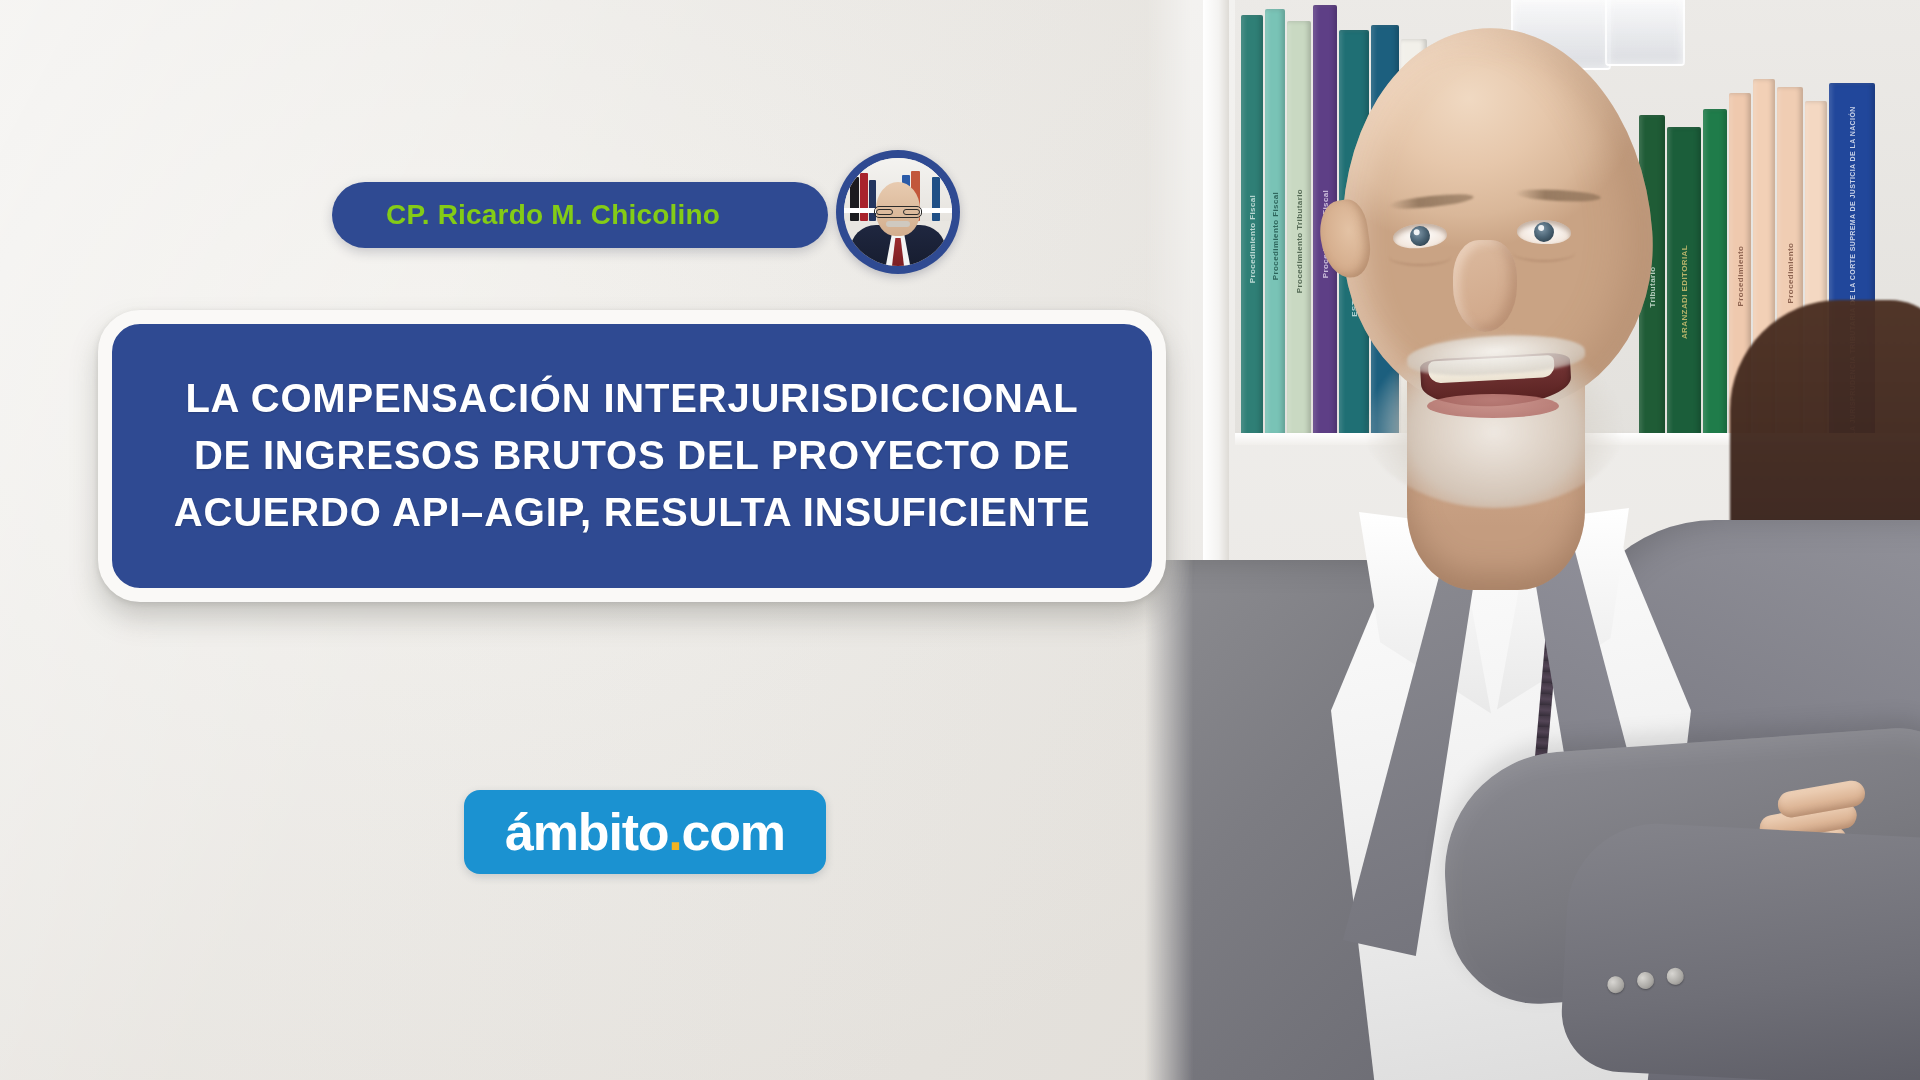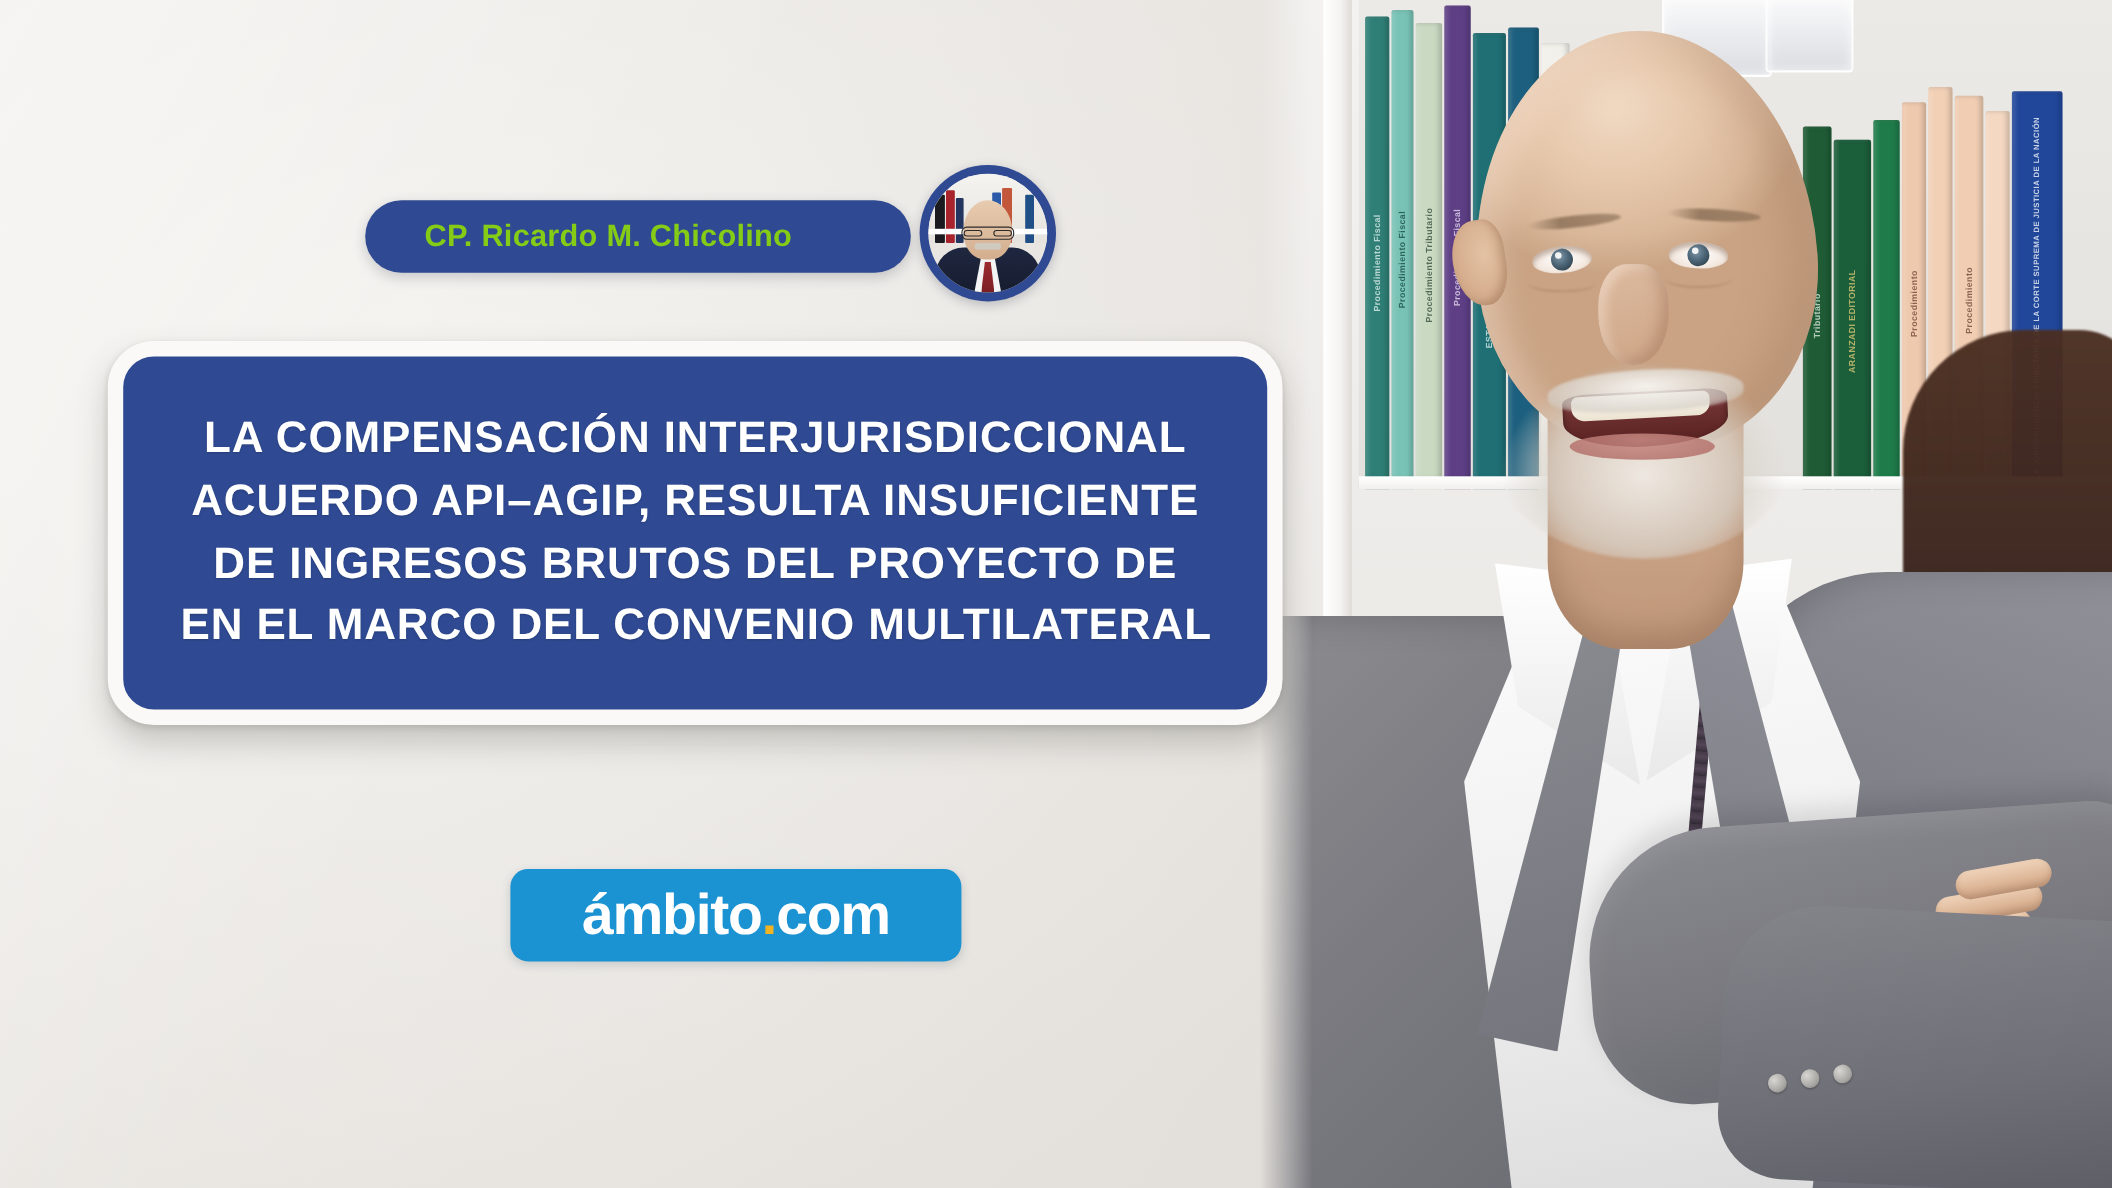--- a/index.html
+++ b/index.html
@@ -487,21 +487,21 @@
     line-height: 1.42;
     letter-spacing: 0.8px;
     white-space: nowrap;
     text-shadow: 0 1px 2px rgba(0,0,0,0.18);
   }
 
   
   .logo {
     position: absolute;
     left: 464px; top: 790px;
-    width: 410px; height: 84px;
+    width: 362px; height: 84px;
     background: #1b92d1;
     border-radius: 16px;
     display: flex;
     align-items: center;
     justify-content: center;
     box-shadow: 0 3px 9px rgba(60,80,95,0.20);
     z-index: 5;
   }
   .logo-text {
     font-size: 52px;
@@ -657,23 +657,22 @@
       <div class="av-tie"></div>
       <div class="av-head"></div>
       <div class="av-glasses"></div>
       <div class="av-stache"></div>
     </div>
   </div>
 
   <div class="headline-wrap">
     <div class="headline-card">
       <span class="line">LA COMPENSACIÓN INTERJURISDICCIONAL</span>
+      <span class="line">DE INGRESOS BRUTOS DEL PROYECTO DE</span>
       <span class="line">ACUERDO API–AGIP, RESULTA INSUFICIENTE</span>
-      <span class="line">DE INGRESOS BRUTOS DEL PROYECTO DE</span>
-      <span class="line">EN EL MARCO DEL CONVENIO MULTILATERAL</span>
     </div>
   </div>
 
   <div class="logo">
     <span class="logo-text">
       <span>ámbito</span>
         <span class="logo-dot">.</span>
         <span>com</span>
     </span>
   </div>

